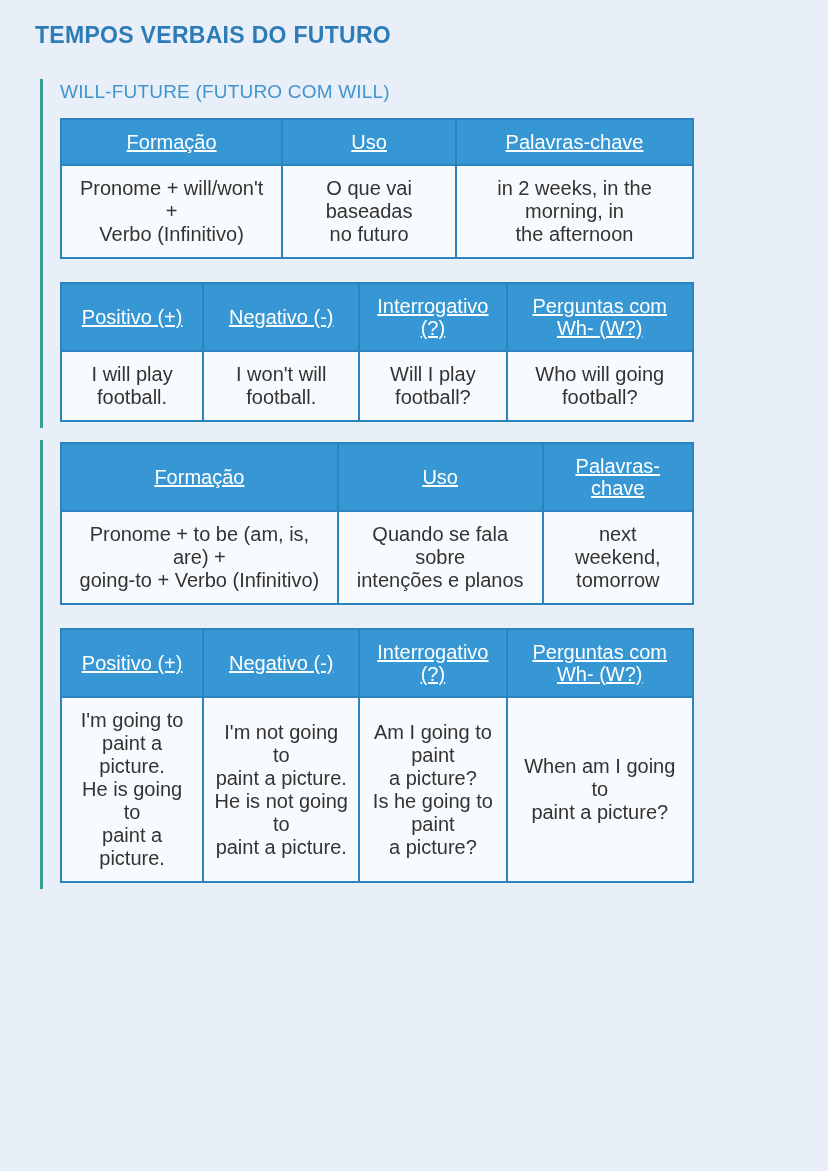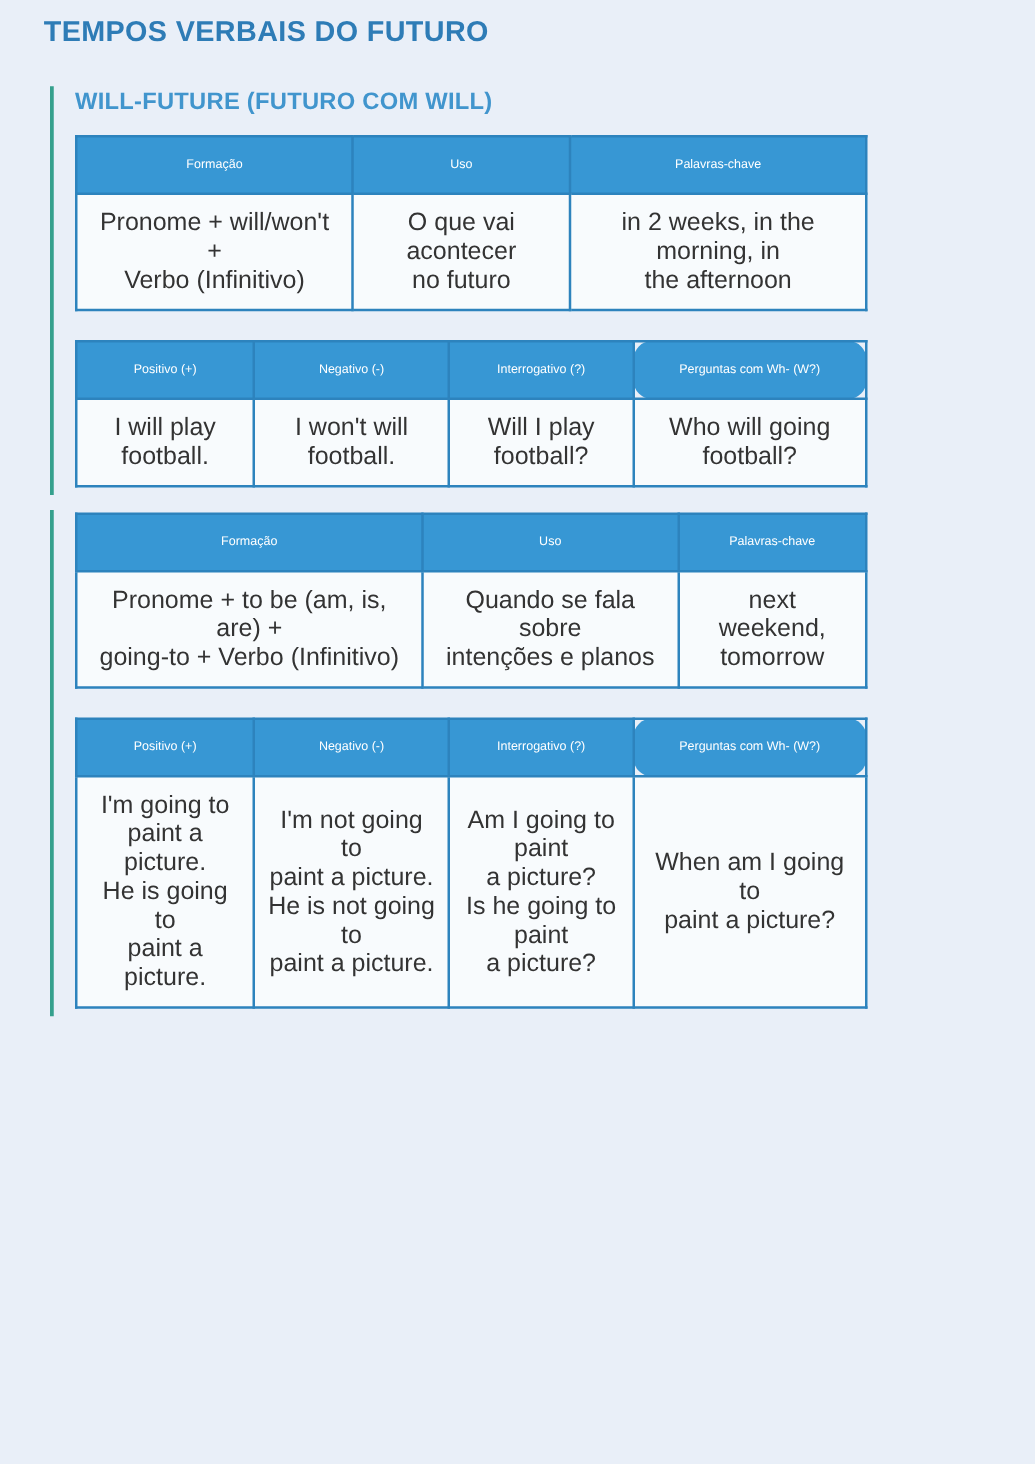--- a/index.html
+++ b/index.html
@@ -18,40 +18,40 @@
   body{
     background:var(--background);
     font-family:"Liberation Sans","DejaVu Sans",sans-serif;
     color:var(--text-color);
   }
   .page{
     position:relative;
     width:742px;
     height:1171px;
     margin:0;
-    padding:10px 48px 0 35px;
+    padding:20px 48px 0 35px;
     background:var(--background);
     overflow:hidden;
   }
   .page-title{
     margin:2px 0 30px 0;
     font-size:23px;
     font-weight:600;
     letter-spacing:.3px;
     color:var(--title-color);
   }
   .section{
     border-left:3px solid var(--teal-line);
     margin:0 0 12px 5px;
     padding:2px 0 2px 17px;
   }
   .section-heading{
     margin:0 0 15px 0;
     font-size:19px;
-    font-weight:700;
+    font-weight:400;
     letter-spacing:.2px;
     color:var(--heading-color);
   }
   .section-desc{
     margin:0 0 29px 0;
     font-size:16px;
     line-height:26px;
     color:var(--text-color);
   }
   table{
@@ -64,34 +64,35 @@
   th,td{
     border:2px solid var(--border-color);
     text-align:center;
     vertical-align:middle;
     white-space:pre-line;
   }
   th{
     background:var(--header-bg);
     color:var(--header-text);
     font-weight:400;
-    font-size:10px;
+    font-size:20px;
     line-height:22px;
     padding:11px 8px;
+    text-decoration:underline;
   }
   td{
     background:var(--cell-bg);
     font-size:20px;
     line-height:23px;
     padding:11px 10px;
   }
   
   .t1 .c1{width:35%;}  .t1 .c2{width:27.5%;} .t1 .c3{width:37.5%;}
   .t3 .c1{width:43.8%;}.t3 .c2{width:32.4%;} .t3 .c3{width:23.8%;}
-  .t4 .c1{width:22.5%;}.t4 .c2{width:24.7%;} .t4 .c3{width:23.3%;} .t4 .c4{width:29.5%;border-radius:14px;}
+  .t4 .c1{width:22.5%;}.t4 .c2{width:24.7%;} .t4 .c3{width:23.3%;} .t4 .c4{width:29.5%;}
 </style>
 </head>
 <body>
 
 <div class="page">
 
   <h1 class="page-title">TEMPOS VERBAIS DO FUTURO</h1>
 
   <section class="section">
     <h2 class="section-heading">WILL-FUTURE (FUTURO COM WILL)</h2>
@@ -101,21 +102,21 @@
         <tr>
           <th class="c1">Formação</th>
           <th class="c2">Uso</th>
           <th class="c3">Palavras-chave</th>
         </tr>
       </thead>
       <tbody>
         <tr>
           <td>Pronome + will/won't +
 Verbo (Infinitivo)</td>
-          <td>O que vai acontecer
+          <td>O que vai baseadas
 no futuro</td>
           <td>in 2 weeks, in the morning, in
 the afternoon</td>
         </tr>
       </tbody>
     </table>
 
     <table class="forms-table t4">
       <thead>
         <tr>

